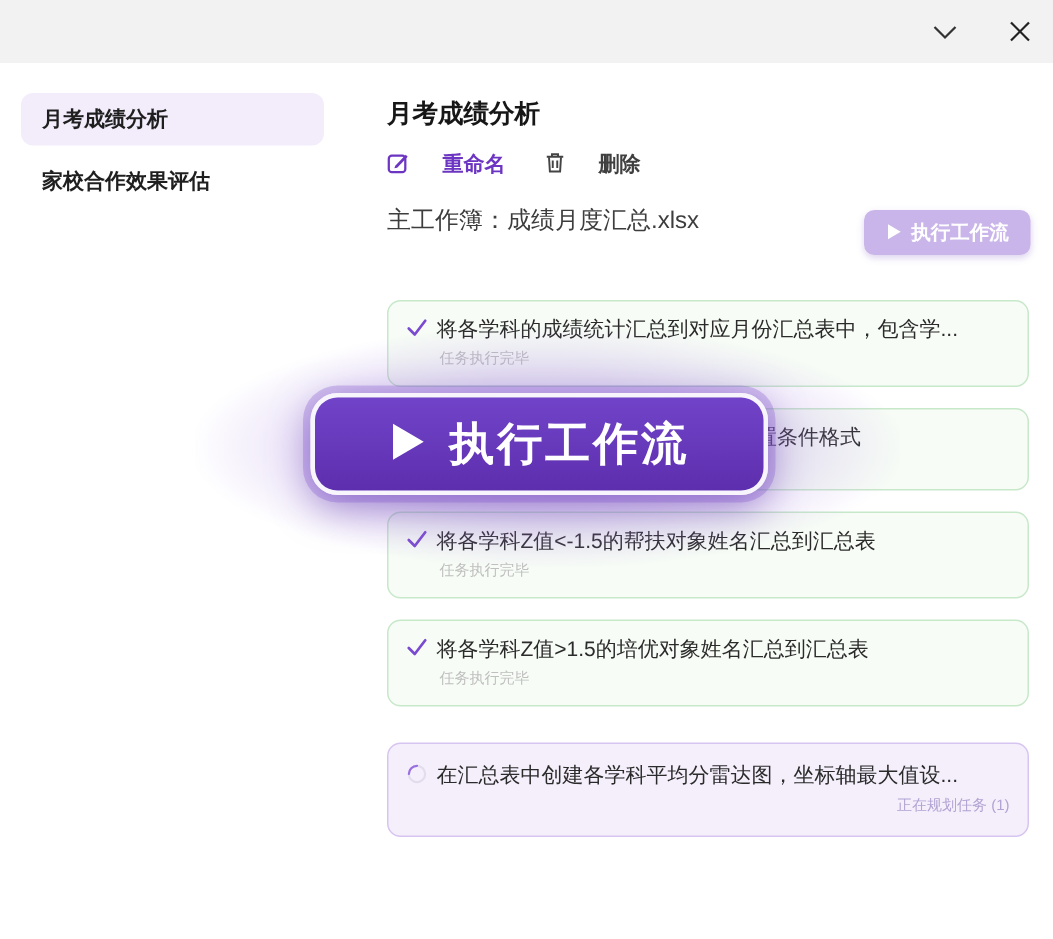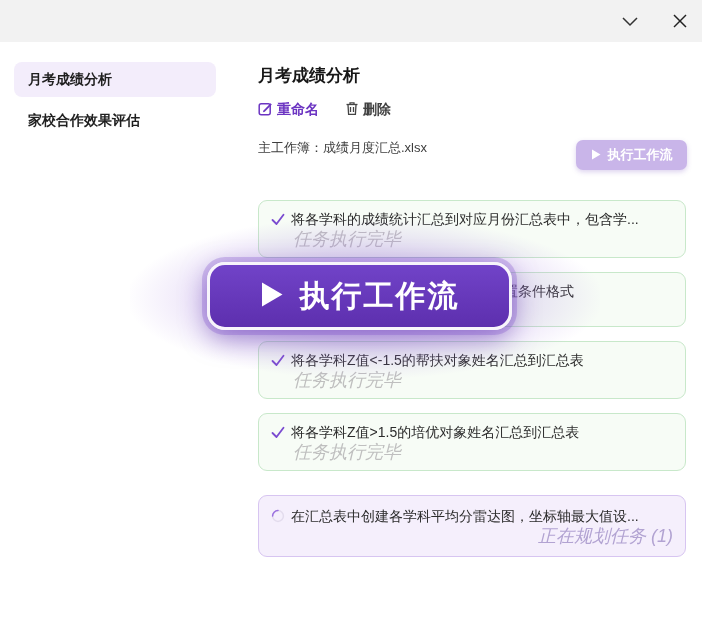--- a/index.html
+++ b/index.html
@@ -34,28 +34,28 @@
     font-size: 14px; font-weight: 700; color: #1f1f1f;
     cursor: pointer; background: transparent;
   }
   .side-item.selected { background: #f3edfb; }
 
   
   .main-header { position: absolute; left: 258px; top: 64px; width: 428px; }
   .page-title { font-size: 17px; font-weight: 700; color: #171717; margin-bottom: 14px; }
   .action-row { display: flex; align-items: center; gap: 26px; margin-bottom: 18px; }
   .action-btn {
-    display: inline-flex; align-items: center; gap: 4px;
+    display: inline-flex; align-items: center; gap: 22px;
     background: none; border: none; cursor: pointer;
     font-family: inherit; font-size: 14px; font-weight: 700;
   }
   .action-btn.rename { color: #6c35c2; }
   .action-btn.delete { color: #404040; }
   .meta-block { position: relative; }
-  .meta-line { font-size: 13px; color: #3d3d3d; line-height: 22px; }
+  .meta-line { font-size: 16px; color: #3d3d3d; line-height: 22px; }
   .run-btn-small {
     position: absolute; right: -1px; top: 3px;
     width: 111px; height: 30px; border: none; border-radius: 7px;
     background: #c9b5e9; color: #ffffff;
     font-family: inherit; font-size: 13px; font-weight: 700;
     display: flex; align-items: center; justify-content: center; gap: 7px;
     cursor: pointer; box-shadow: 0 2px 5px rgba(120,80,190,0.25);
   }
 
   
@@ -63,21 +63,21 @@
   .task-card {
     border-radius: 9px; padding: 8px 12px; margin-bottom: 14px;
     min-height: 55px; background: #f7fcf6; border: 1px solid #c8e8ca;
     cursor: pointer;
   }
   .task-card.planning {
     background: #f5effc; border-color: #d7c5f1; min-height: 60px; padding: 10px 12px; margin-top: 24px;
   }
   .task-line1 { display: flex; align-items: flex-start; gap: 6px; }
   .task-text { font-size: 14px; line-height: 21px; color: #2b2b2b; }
-  .task-status { font-size: 18px; line-height: 19px; color: #bfbfbf; padding-left: 22px; font-style: italic; }
+  .task-status { font-size: 10px; line-height: 19px; color: #bfbfbf; padding-left: 22px; }
   .task-card.planning .task-status { color: #b2a3d2; text-align: right; }
   .task-card.occluded .task-line1 { padding-left: 233px; }
   .icon-wrap { flex: 0 0 auto; margin-top: 3px; }
 
   
   .glow {
     position: absolute; left: 130px; top: 218px; width: 470px; height: 160px;
     pointer-events: none; z-index: 5;
     background: radial-gradient(ellipse at center,
       rgba(167,128,226,0.55) 0%,

